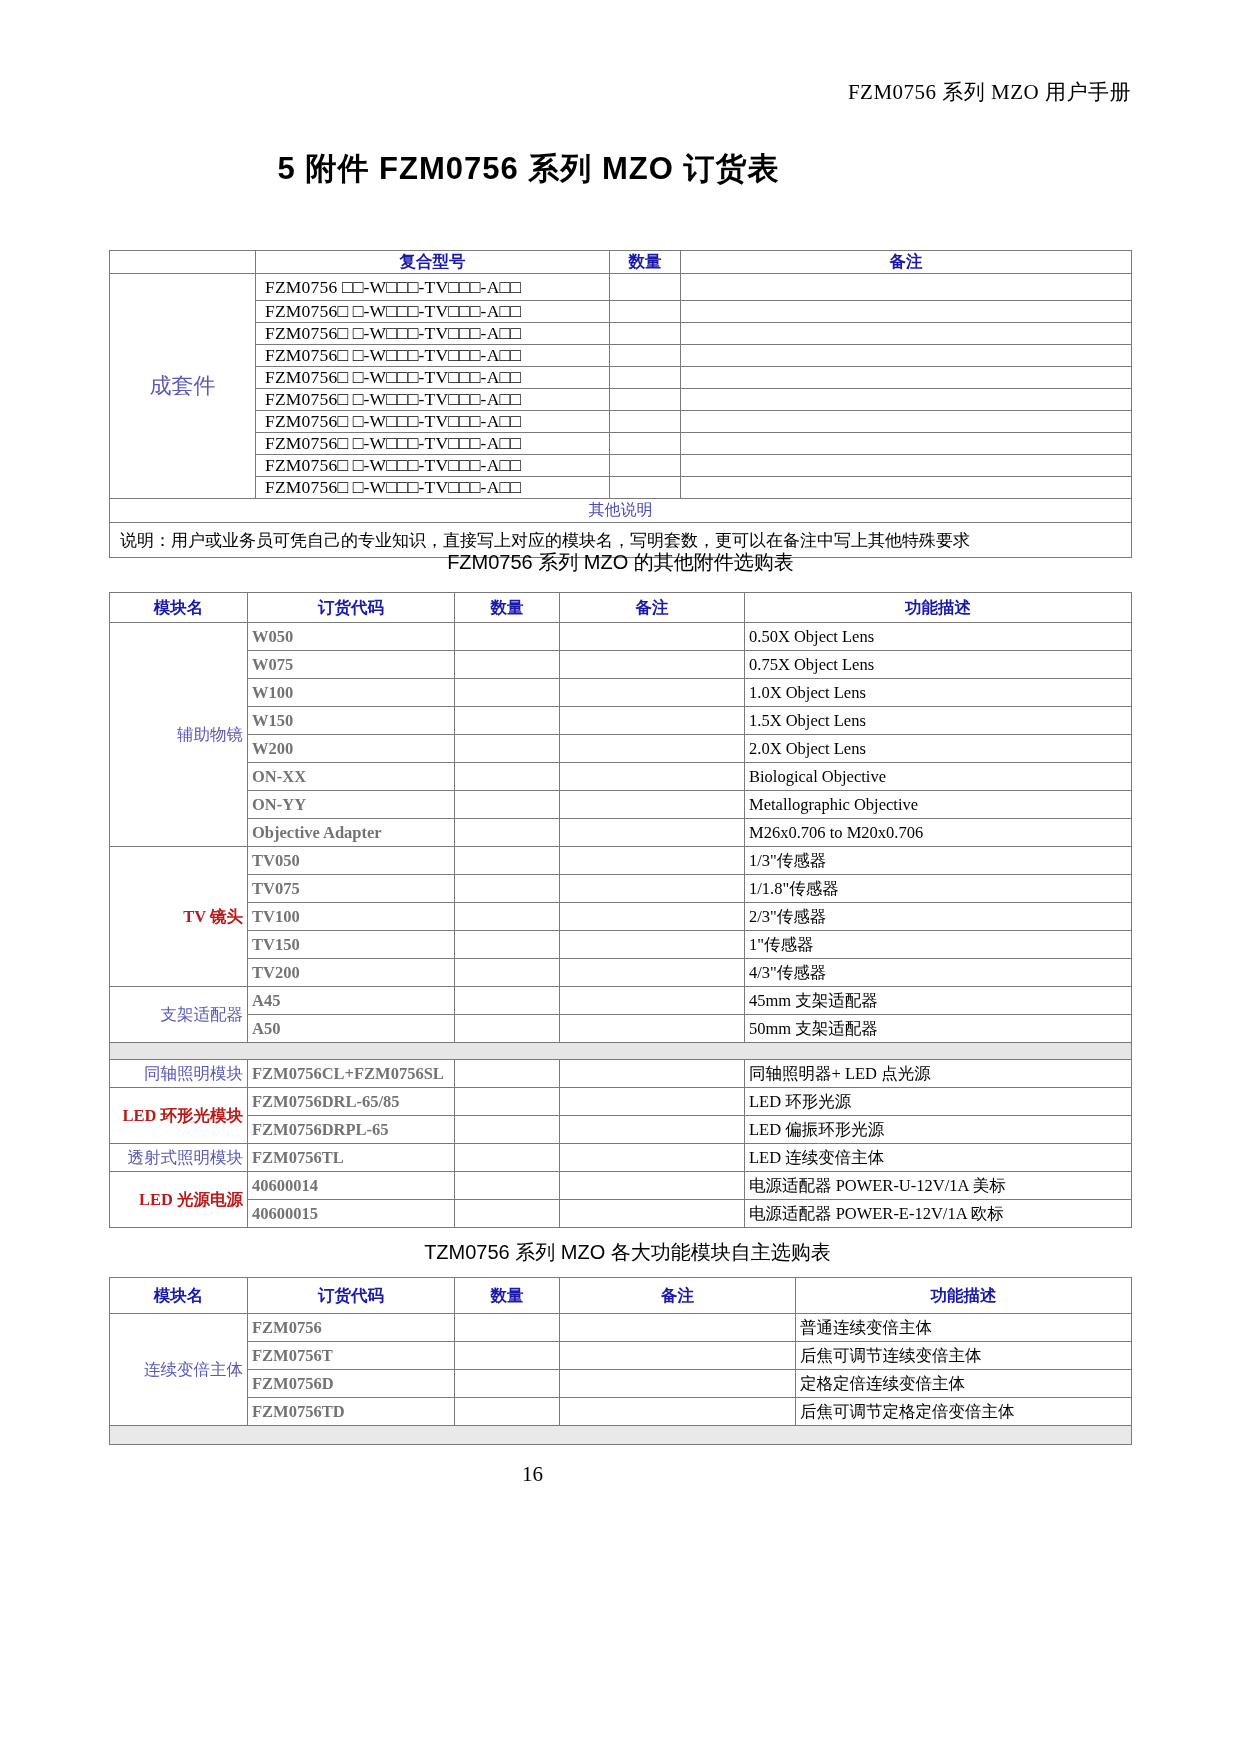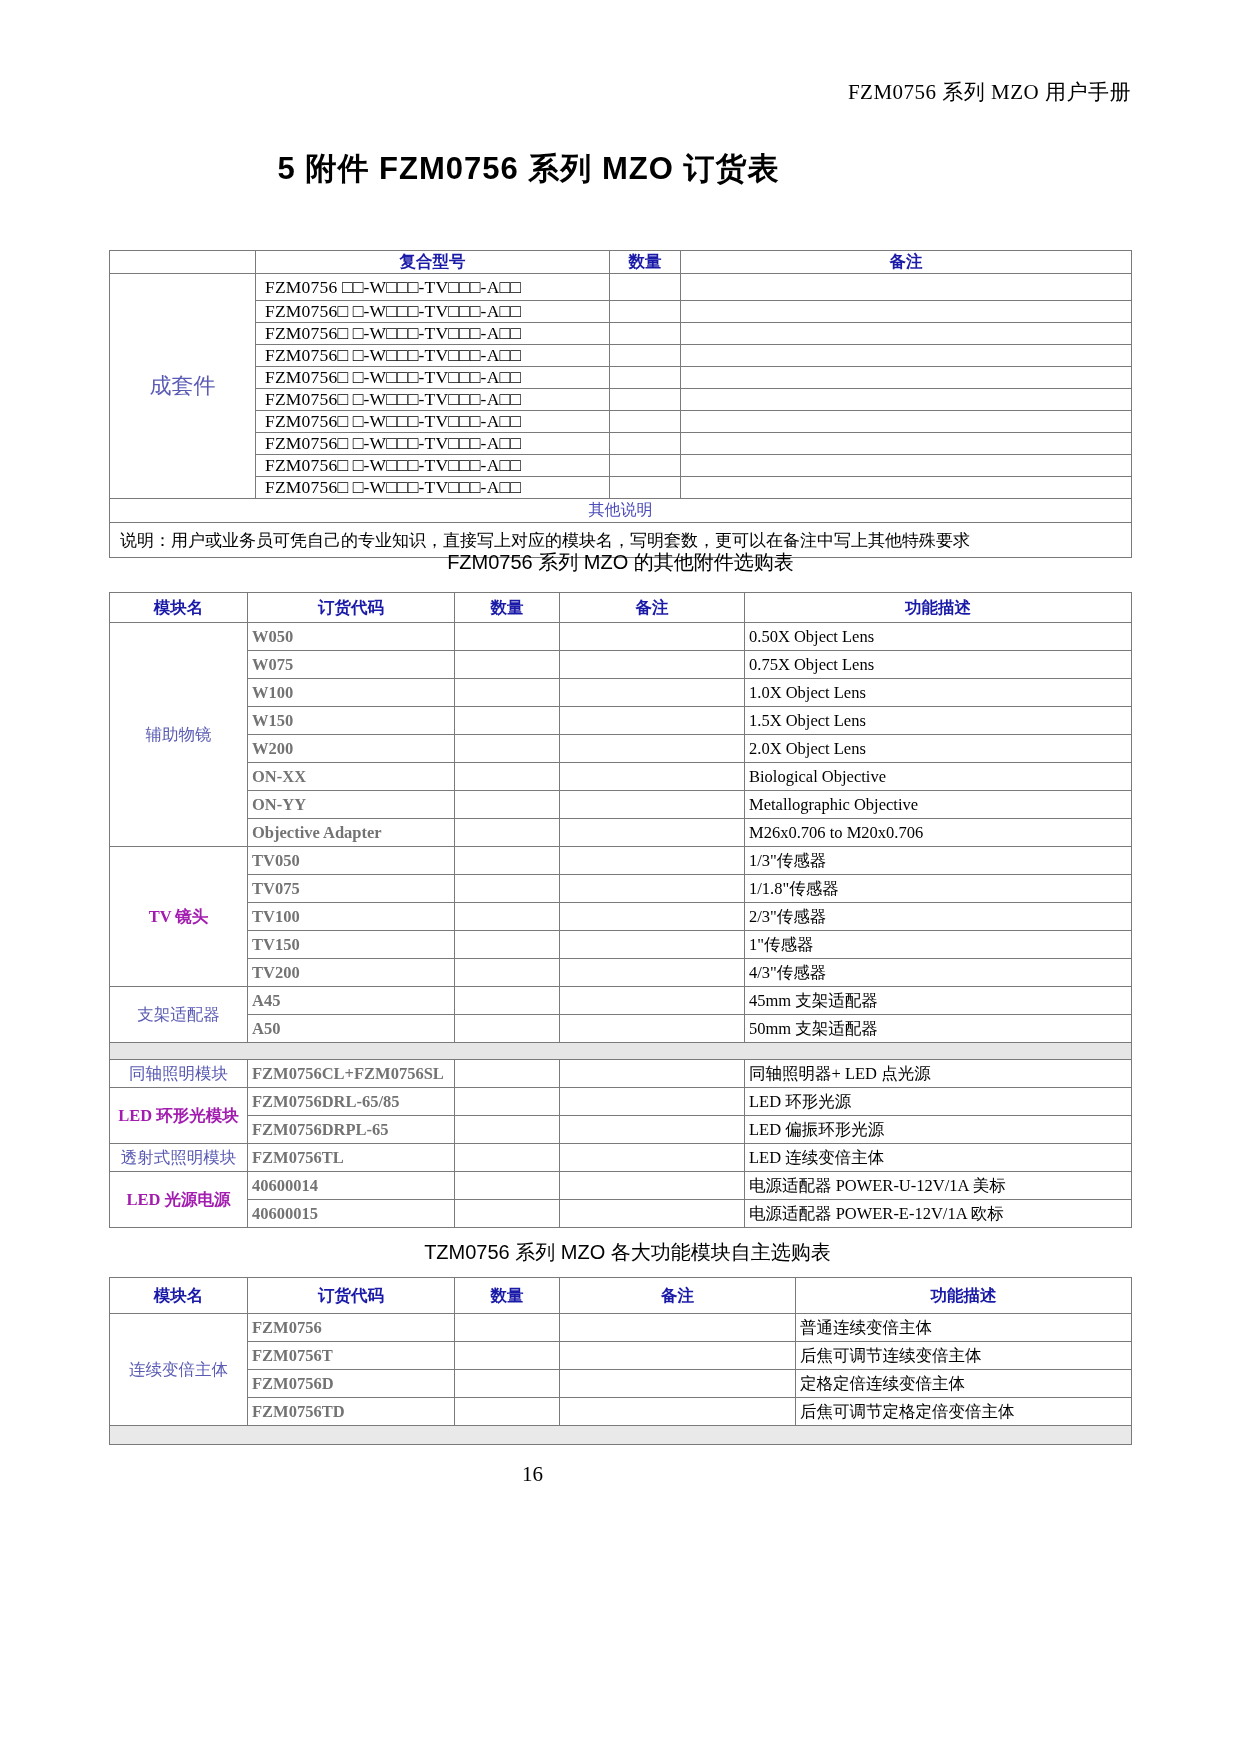--- a/index.html
+++ b/index.html
@@ -86,27 +86,27 @@
   .code {
     color: #737373;
     font-weight: bold;
     font-family: "Liberation Serif", "DejaVu Serif", serif;
     font-size: 17px;
   }
   .modname {
     color: #5a5ab4;
     font-family: "Liberation Sans", "DejaVu Sans", sans-serif;
     font-size: 17px;
-    text-align: center;
+    text-align: right;
     padding-left: 8px;
     vertical-align: top;
     padding-top: 6px;
   }
   .modname.mid { vertical-align: middle; padding-top: 0; }
-  .modname.bold { font-weight: bold; color: #a21caf; }
+  .modname.bold { font-weight: bold; color: #b91c1c; }
   .desc {
     font-family: "Liberation Serif", "DejaVu Serif", serif;
     font-size: 16.5px;
     padding-left: 7px;
     white-space: nowrap;
   }
 
   
   #table1 { top: 250px; }
   #table1 td { height: 19px; }

